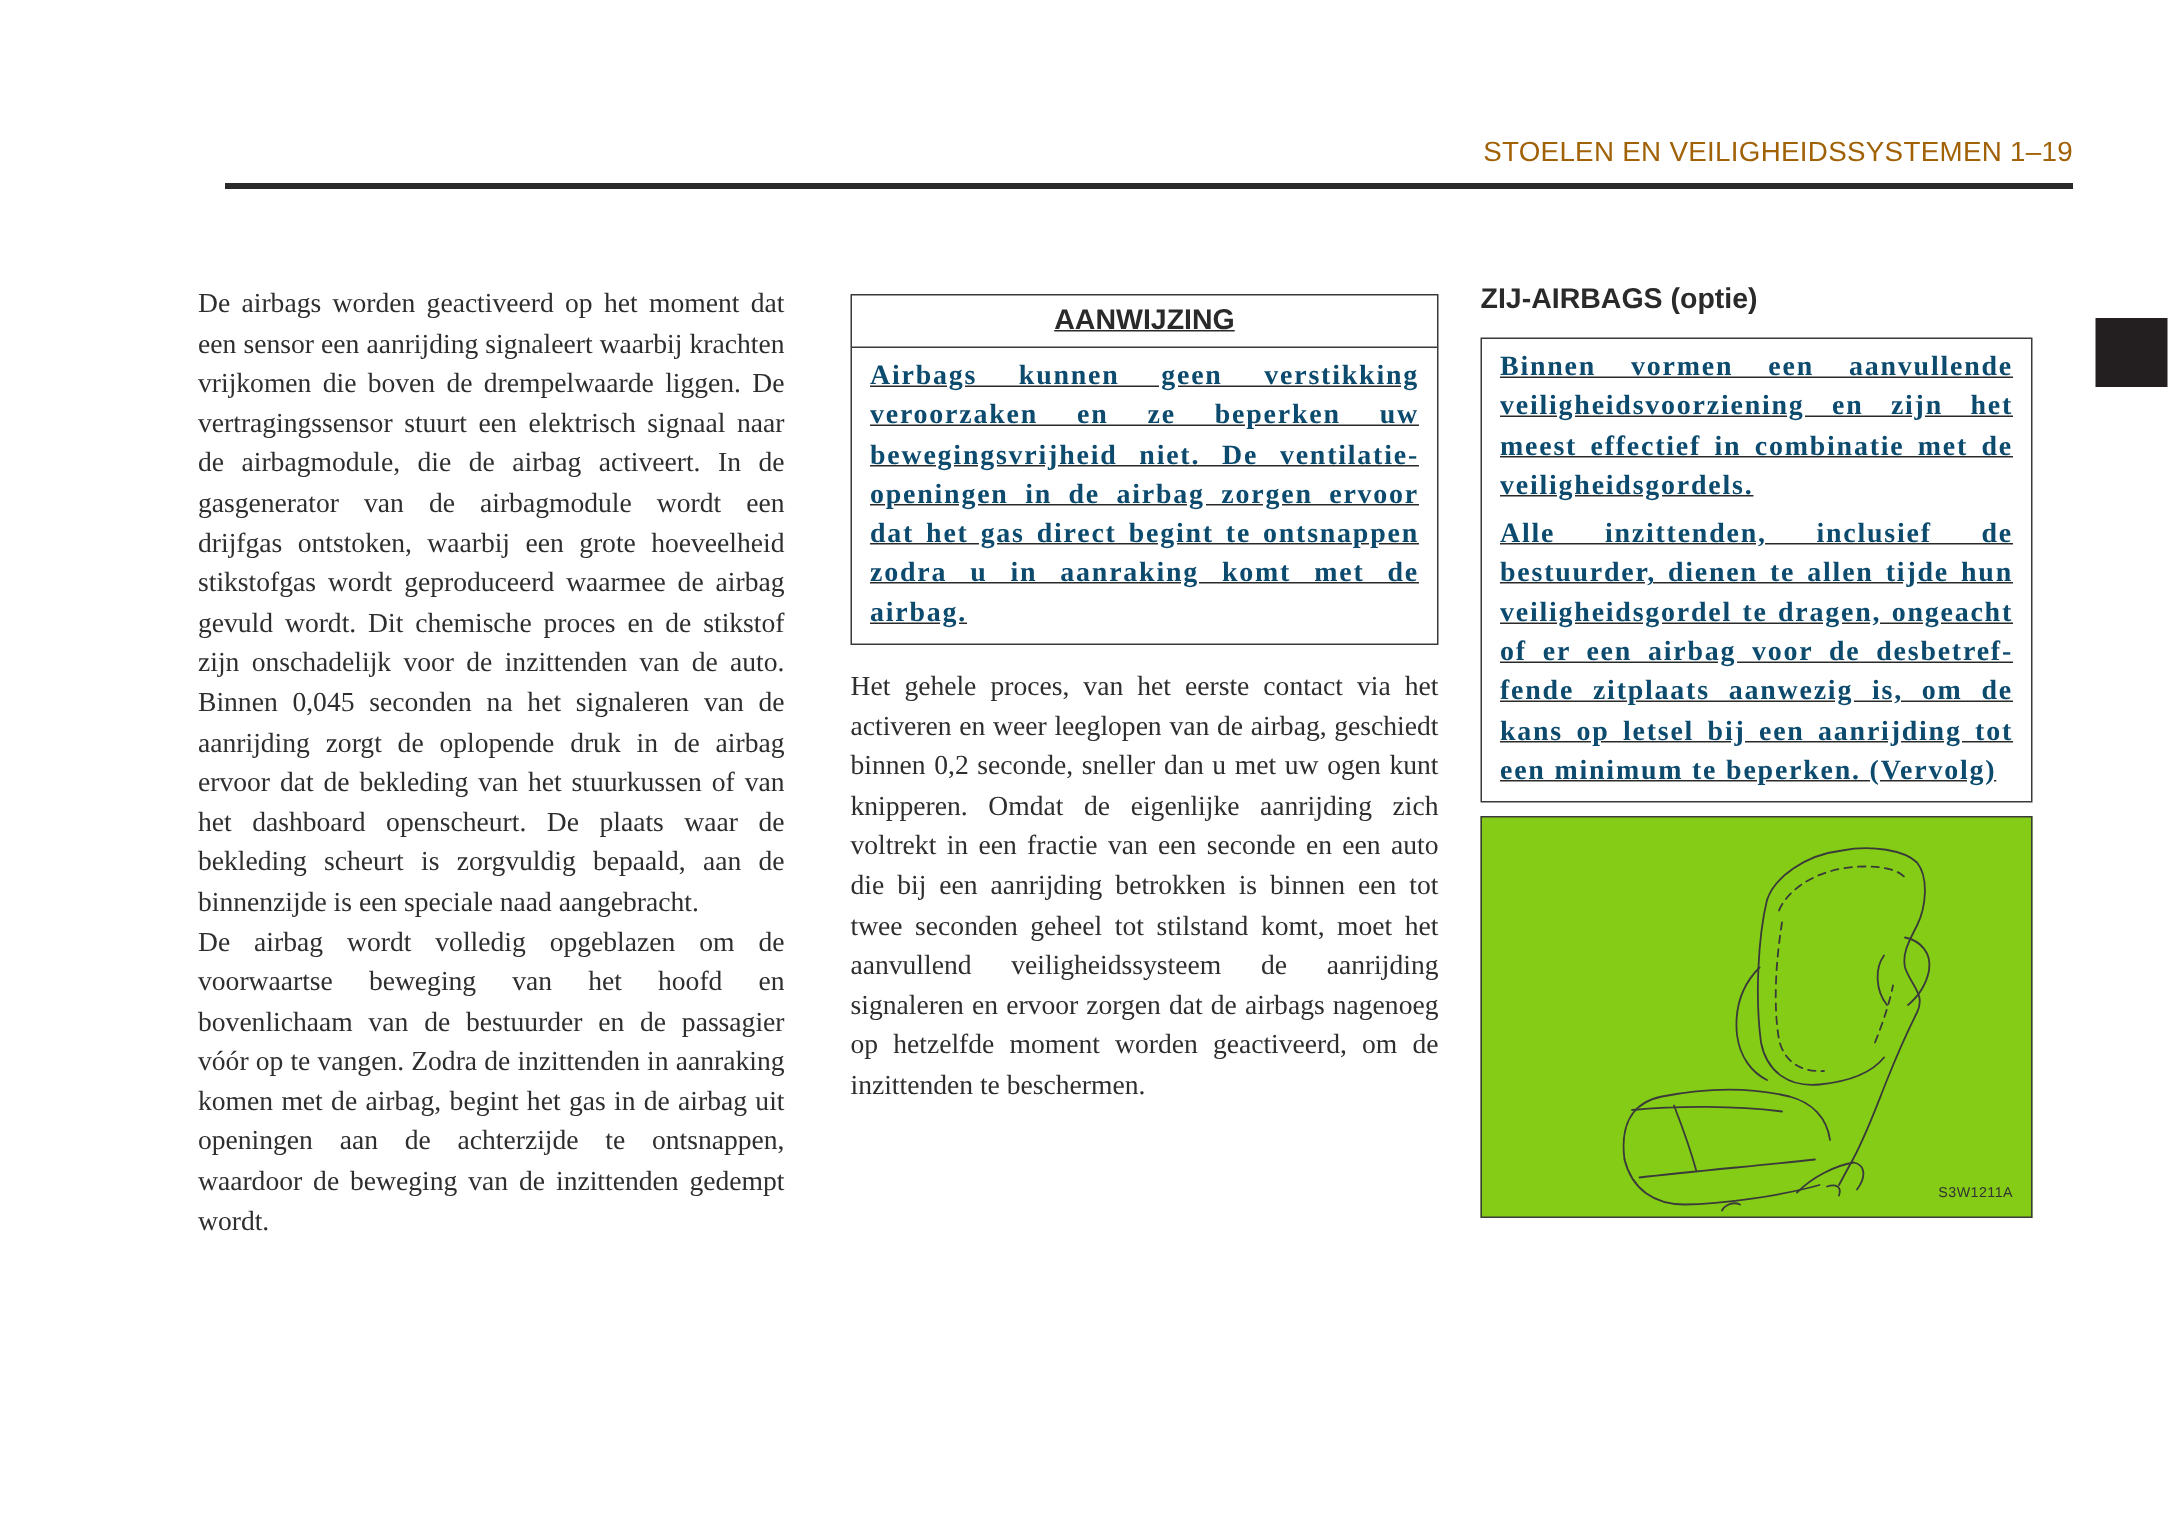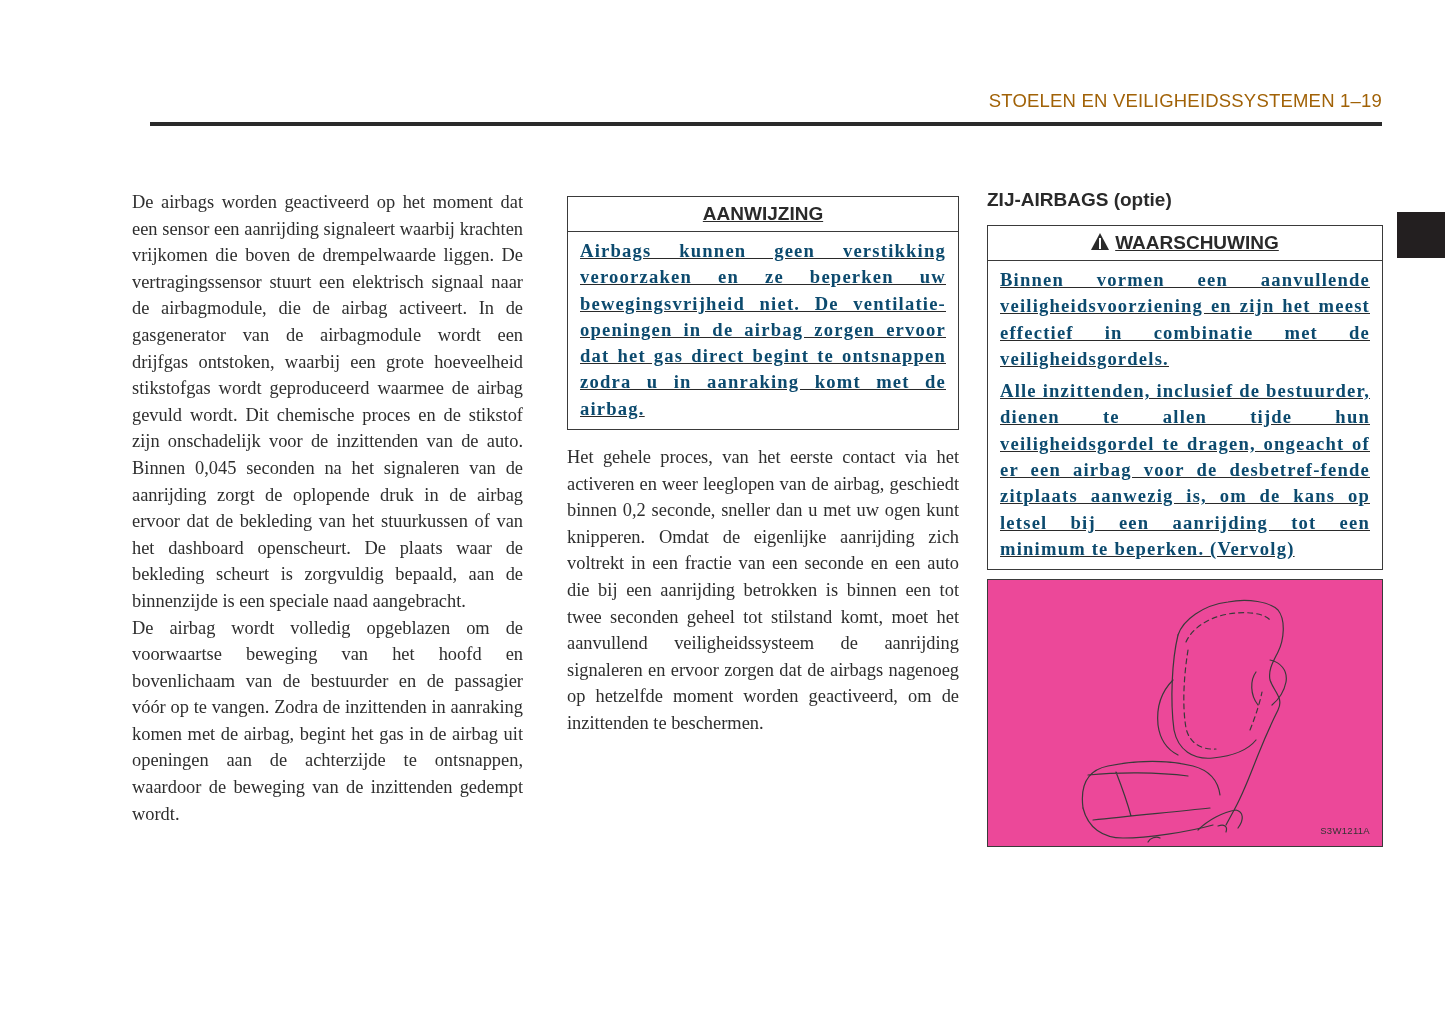--- a/index.html
+++ b/index.html
@@ -19,21 +19,21 @@
       position: absolute; top: 212px; left: 1397px; width: 48px; height: 46px; background: #231f20;
     }
     .col { position: absolute; }
     .col p {
       margin: 0; font-size: 18.4px; line-height: 26.6px; text-align: justify; text-align-last: left;
       color: #2e2e2e;
     }
     .col1 { left: 132px; top: 189px; width: 391px; }
     .col1 p + p { margin-top: 0; }
     .col2 { left: 567px; top: 196px; width: 392px; }
-    .col3 { left: 987px; top: 187px; width: 396px; }
+    .col3 { left: 987px; top: 187px; width: 368px; }
 
     .notice-box {
       border: 1.6px solid #3a3a3a; background: #fff; text-decoration: underline;
     }
     .notice-head {
       border-bottom: 1.6px solid #3a3a3a;
       font-family: "Liberation Sans", sans-serif; font-weight: bold; font-size: 19px;
       text-align: center; height: 34px; line-height: 34px; color: #2a2a2a;
     }
     .notice-body { padding: 6px 12px 7px 12px; }
@@ -52,21 +52,21 @@
     .col3 .intro { margin-bottom: 16px; }
     .warn-head .tri {
       display: inline-block; width: 0; height: 0; vertical-align: -1px; margin-right: 6px;
       border-left: 9px solid transparent; border-right: 9px solid transparent; border-bottom: 17px solid #2a2a2a;
       position: relative;
     }
     .warn-head .tri::after {
       content: ""; position: absolute; left: -1px; top: 5px; width: 2px; height: 11px; background: #fff;
     }
     .figure-box {
-      margin-top: 9px; border: 1.6px solid #3a3a3a; height: 266px; position: relative; background: #ec4899;
+      margin-top: 9px; border: 1.6px solid #3a3a3a; height: 266px; position: relative; background: #84cc16;
     }
     .figure-box svg { position: absolute; left: 0; top: 0; }
     .fig-code {
       position: absolute; right: 12px; bottom: 10px;
       font-family: "Liberation Sans", sans-serif; font-size: 9.5px; color: #333; letter-spacing: 0.3px;
     }
   </style>
 </head>
 <body>
 
@@ -86,23 +86,20 @@
       <p class="spaced">Airbags kunnen geen verstikking veroorzaken en ze beperken uw bewegingsvrijheid niet. De ventilatie-openingen in de airbag zorgen ervoor dat het gas direct begint te ontsnappen zodra u in aanraking komt met de airbag.</p>
     </div>
   </div>
   <p class="after">Het gehele proces, van het eerste contact via het activeren en weer leeglopen van de airbag, geschiedt binnen 0,2 seconde, sneller dan u met uw ogen kunt knipperen. Omdat de eigenlijke aanrijding zich voltrekt in een fractie van een seconde en een auto die bij een aanrijding betrokken is binnen een tot twee seconden geheel tot stilstand komt, moet het aanvullend veiligheidssysteem de aanrijding signaleren en ervoor zorgen dat de airbags nagenoeg op hetzelfde moment worden geactiveerd, om de inzittenden te beschermen.</p>
 </div>
 
 <div class="col col3">
   <div class="section-title">ZIJ-AIRBAGS (optie)</div>
 
   <div class="notice-box">
-    <div class="notice-head warn-head">
-      <span class="tri"></span><span>WAARSCHUWING</span>
-    </div>
     <div class="notice-body">
       <p class="spaced">Binnen vormen een aanvullende veiligheidsvoorziening en zijn het meest effectief in combinatie met de veiligheidsgordels.</p>
       <p class="spaced">Alle inzittenden, inclusief de bestuurder, dienen te allen tijde hun veiligheidsgordel te dragen, ongeacht of er een airbag voor de desbetref-fende zitplaats aanwezig is, om de kans op letsel bij een aanrijding tot een minimum te beperken. (Vervolg)</p>
     </div>
   </div>
 
   <div class="figure-box">
     <svg width="394" height="266" viewBox="0 0 394 266" fill="none" stroke="#3a3a3a" stroke-width="1.2" stroke-linecap="round" stroke-linejoin="round">
 
       <path d="M190 55 C195 40 215 25 240 22 C260 18 282 22 290 30 C298 40 296 60 290 72 C285 82 280 90 282 100 C286 112 296 118 290 130 C284 142 276 160 270 175 C262 195 255 215 245 232 L238 245"></path>

